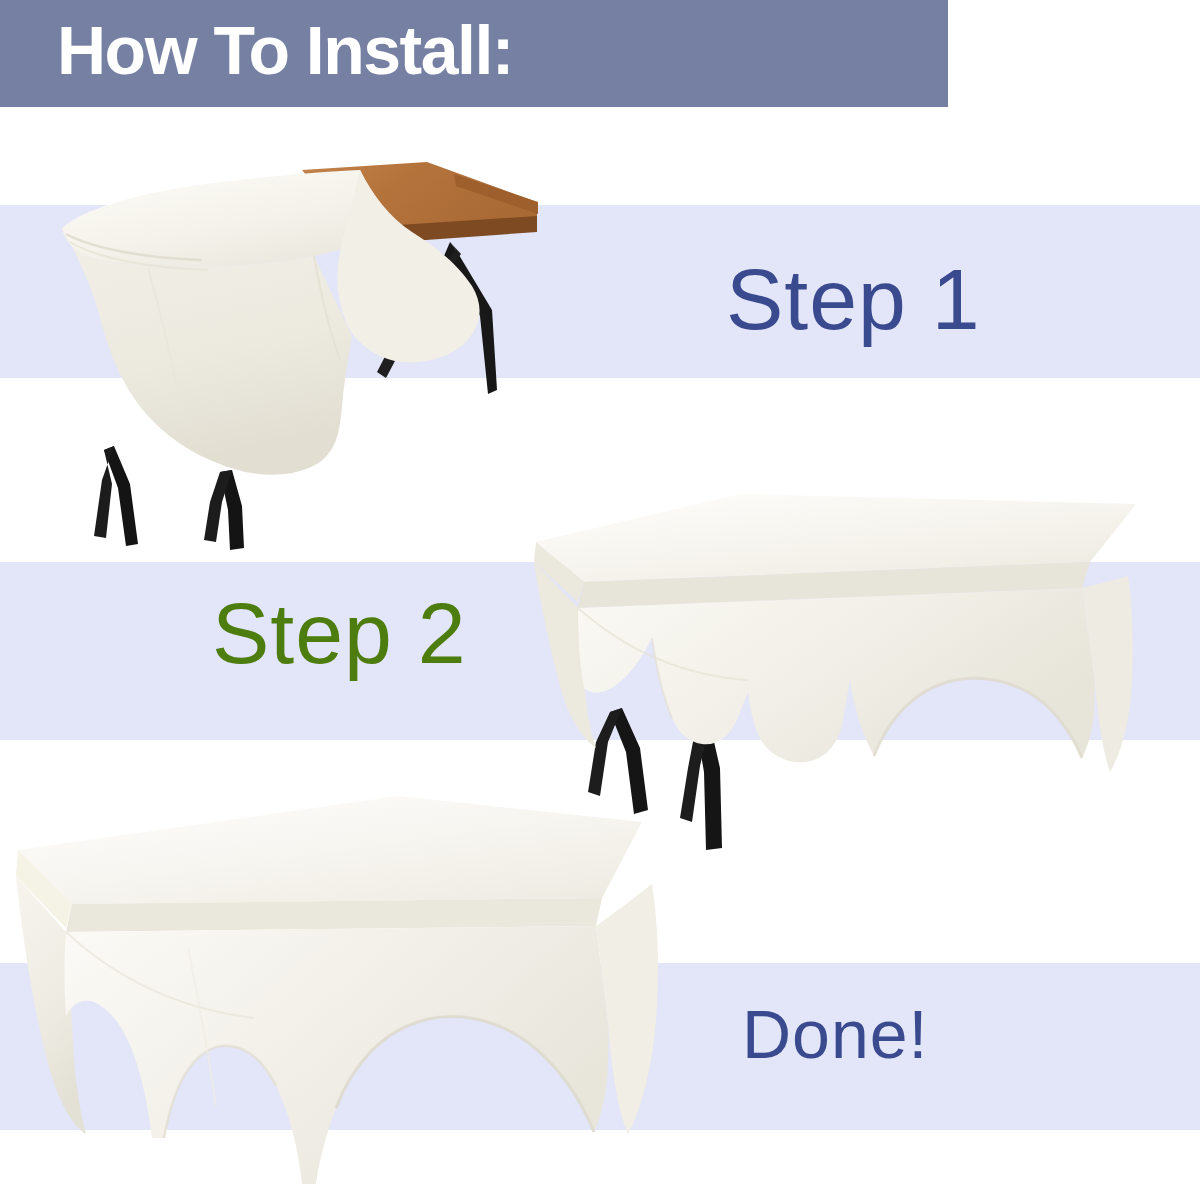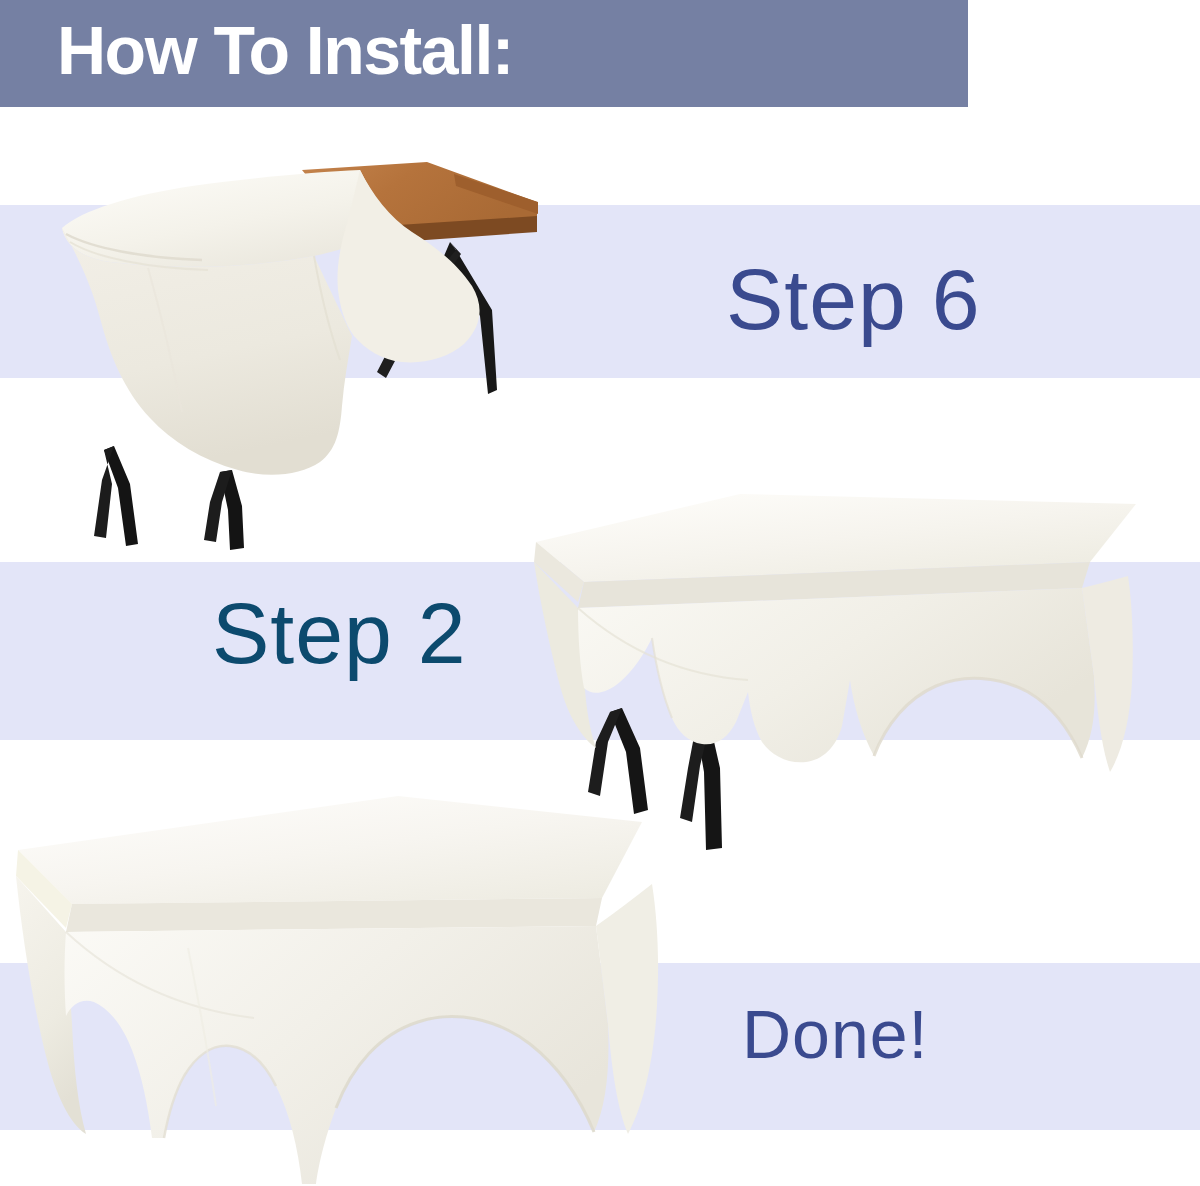--- a/index.html
+++ b/index.html
@@ -21,21 +21,20 @@
 
   
   .header-band {
     position: absolute;
     left: 0;
     top: 0;
     width: 948px;
     height: 107px;
     background: #7580a3;
     z-index: 40;
-    padding-left: 20px;
   }
   .header-title {
     position: absolute;
     left: 57px;
     top: 16px;
     font-family: "Liberation Sans", sans-serif;
     font-size: 68px;
     font-weight: 700;
     letter-spacing: -1.5px;
     color: #ffffff;
@@ -268,19 +267,19 @@
 
       <path d="M334,320 C350,278 378,246 416,234 C452,222 494,230 528,256
                C556,278 578,310 592,344" stroke="#ddd9cb" stroke-width="3" fill="none" opacity="0.85"></path>
       <path d="M162,350 C166,328 172,306 182,288 C194,268 210,256 228,258
                C246,260 262,274 274,298" stroke="#e2dfd2" stroke-width="2.5" fill="none" opacity="0.8"></path>
       <path d="M64,144 C120,196 186,222 252,230" stroke="#e7e3d8" stroke-width="2" fill="none" opacity="0.65"></path>
       <path d="M186,160 C196,210 206,262 214,318" stroke="#efece3" stroke-width="2" fill="none" opacity="0.6"></path>
     </svg>
   </div>
 
-  <div class="step-label" id="label-step1" style="color: rgb(58, 74, 143);">Step 6</div>
-
-  <div class="step-label" id="label-step2" style="color: #0c4a6e;">Step 2</div>
+  <div class="step-label" id="label-step1" style="color: rgb(58, 74, 143);">Step 1</div>
+
+  <div class="step-label" id="label-step2" style="color: #4d7c0f;">Step 2</div>
 
   <div class="step-label" id="label-done" style="color: rgb(58, 74, 143);">Done!</div>
 
 </div>
 
 </body></html>

